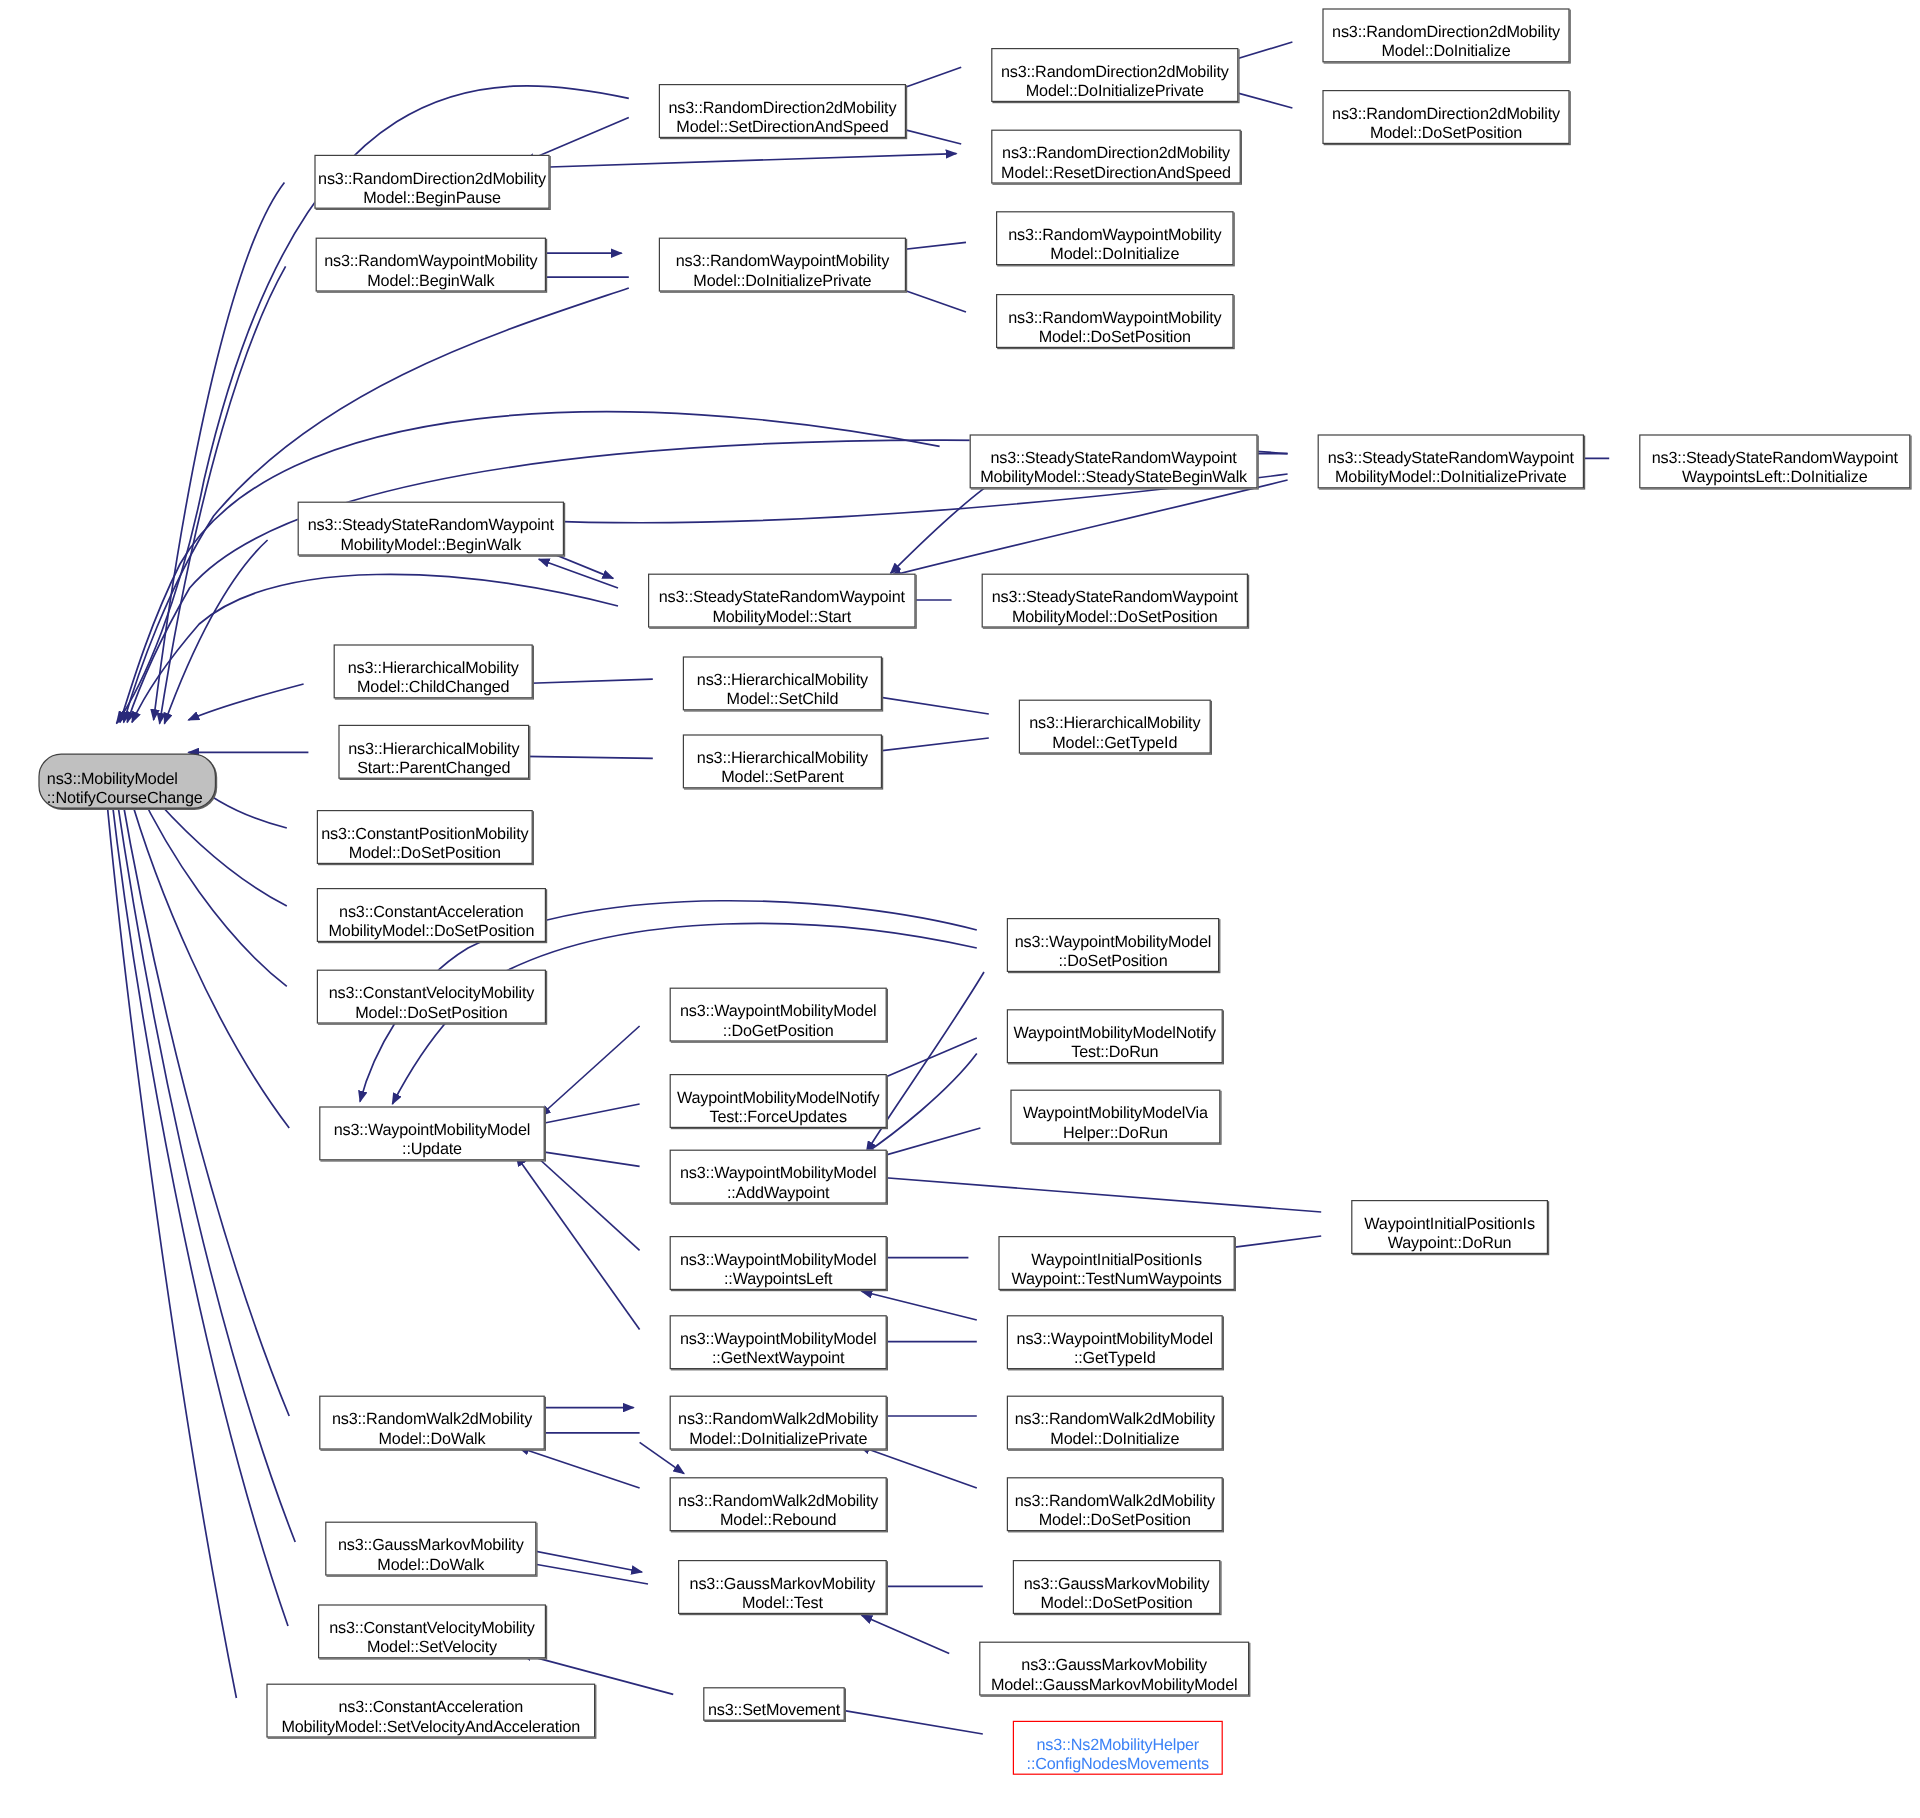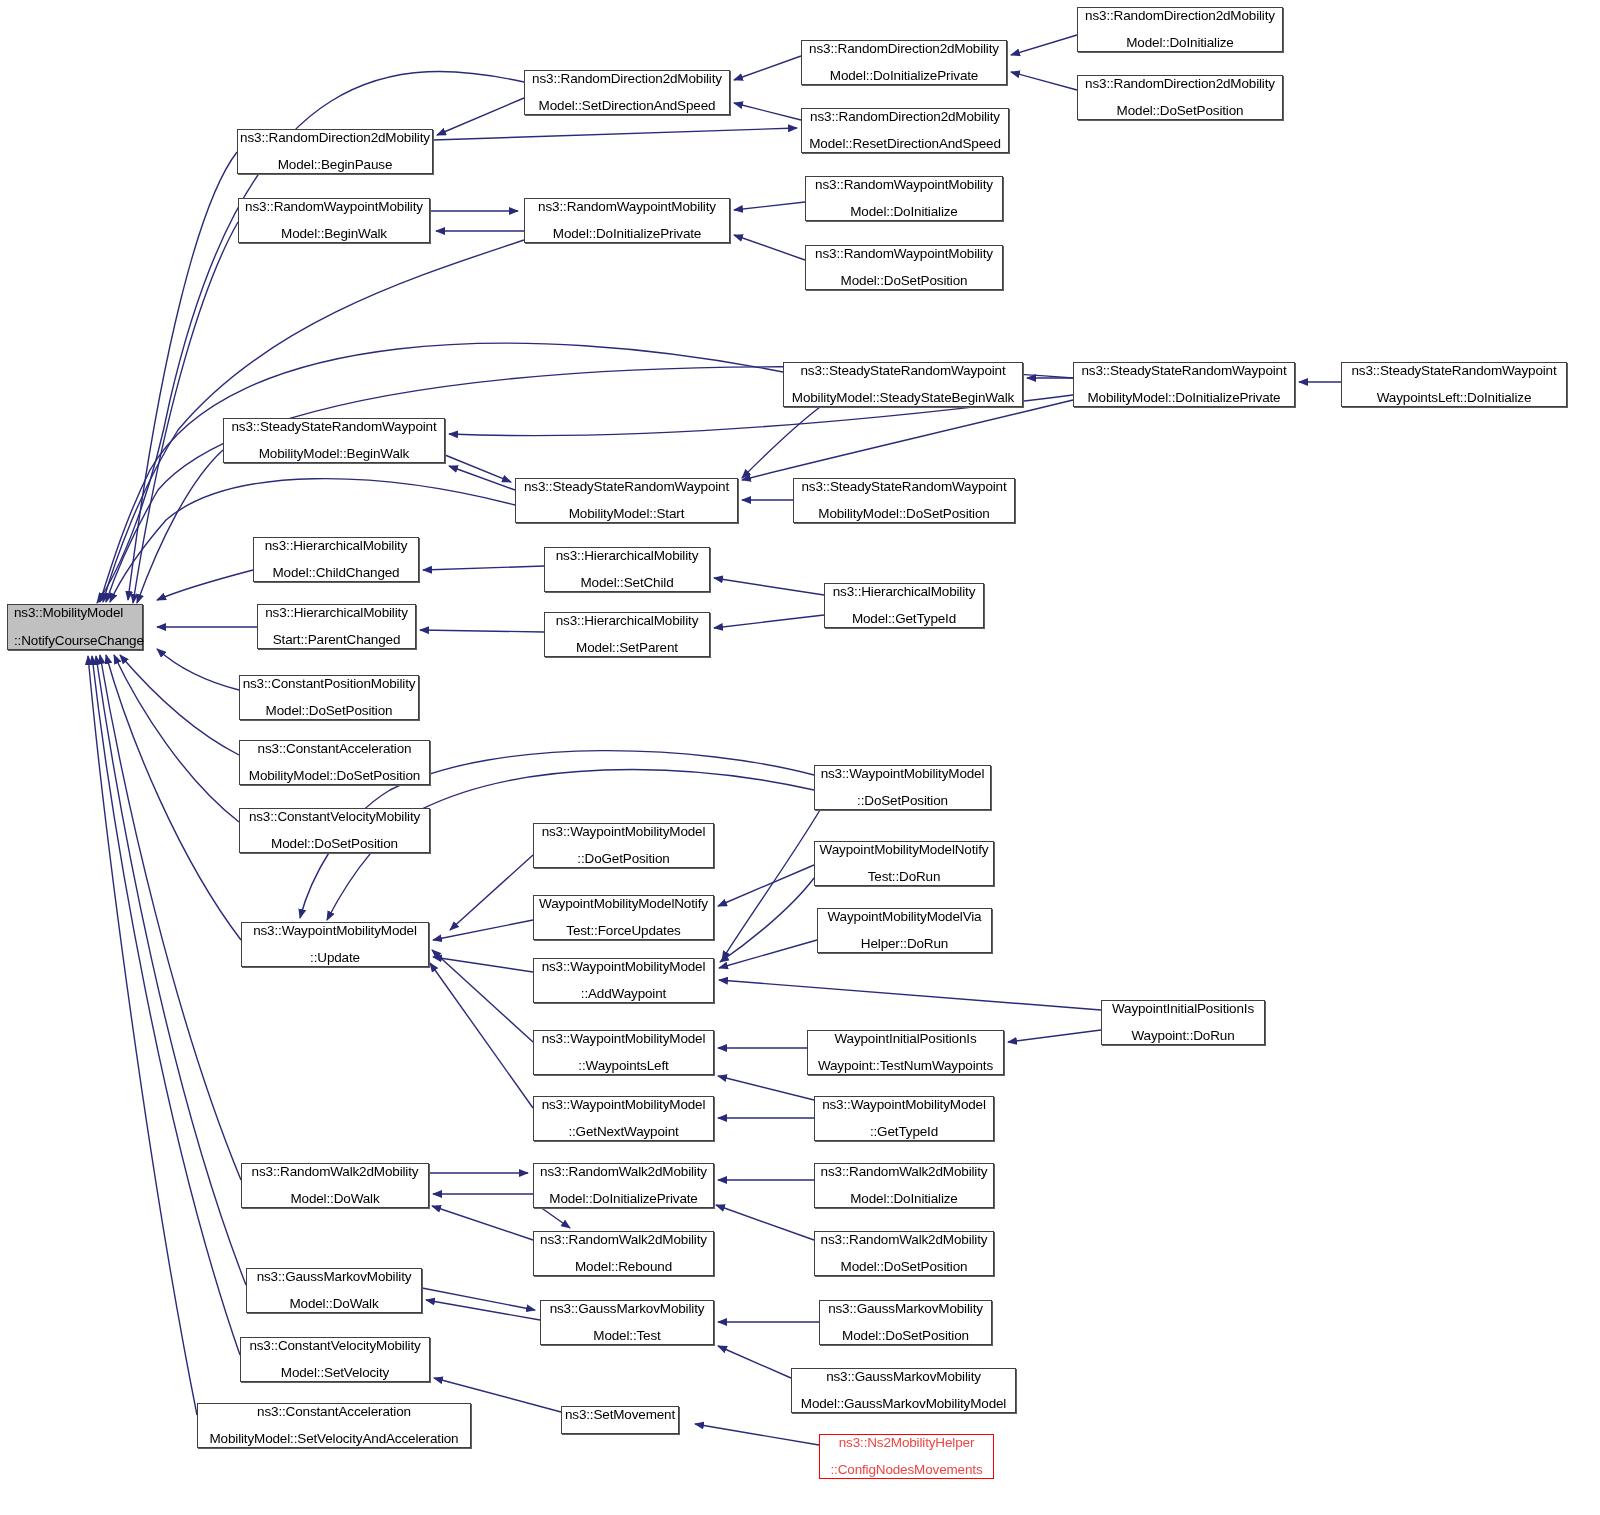--- a/index.html
+++ b/index.html
@@ -14,39 +14,40 @@
   #edges{position:absolute;left:0;top:0;width:1600px;height:1515px;pointer-events:none;}
   .node{
     position:absolute;
     box-sizing:border-box;
     border:1px solid #404040;
     background:#ffffff;
     color:#000000;
     display:flex;
     flex-direction:column;
     align-items:center;
-    justify-content:space-between;
+    justify-content:flex-end;
     text-align:center;
     font-size:13.5px;
     line-height:16px;
     letter-spacing:-0.15px;
     box-shadow:1px 1px 0 0 #606060;
     white-space:nowrap;
+    margin-left:25px;
   }
   .node.root{
     background:#c0c0c0;
     border:1px solid #404040;
     align-items:flex-start;
     text-align:left;
     padding-left:6px;
   }
   .node.highlight{
     border:1px solid #ff0000;
     box-shadow:none;
-    color:#ef4444;
+    color:#3b82f6;
   }
   .node .ln{display:block;}
 </style>
 </head>
 <body>
 
 <div id="canvas">
   <svg id="edges" viewBox="0 0 1600 1515">
     <defs>
       <marker id="ah" markerWidth="10" markerHeight="8" refX="9" refY="4" orient="auto" markerUnits="userSpaceOnUse">
@@ -118,21 +119,21 @@
         <path d="M814,1240 L716,1205" marker-end="url(#ah)" stroke="#2a2a7a"></path>
         <path d="M422,1288 L535,1310" marker-end="url(#ah)" stroke="#2a2a7a"></path>
         <path d="M540,1320 L426,1300" marker-end="url(#ah)" stroke="#2a2a7a"></path>
         <path d="M819,1322 L718,1322" marker-end="url(#ah)" stroke="#2a2a7a"></path>
         <path d="M791,1378 L718,1346" marker-end="url(#ah)" stroke="#2a2a7a"></path>
         <path d="M561,1412 L434,1378" marker-end="url(#ah)" stroke="#2a2a7a"></path>
         <path d="M819,1445 L695,1424" marker-end="url(#ah)" stroke="#2a2a7a"></path>
       </g>
   </svg>
   <div id="nodes">
-      <div class="node root" style="left: 7px; top: 604px; width: 136px; height: 46px;">
+      <div class="node root" style="left: 7px; top: 628px; width: 148px; height: 46px; border-radius: 19px;">
         <span class="ln">ns3::MobilityModel</span>
         <span class="ln">::NotifyCourseChange</span>
       </div>
       <div class="node" style="left: 524px; top: 70px; width: 206px; height: 45px;">
         <span class="ln">ns3::RandomDirection2dMobility</span>
         <span class="ln">Model::SetDirectionAndSpeed</span>
       </div>
       <div class="node" style="left: 237px; top: 129px; width: 196px; height: 45px;">
         <span class="ln">ns3::RandomDirection2dMobility</span>
         <span class="ln">Model::BeginPause</span>

